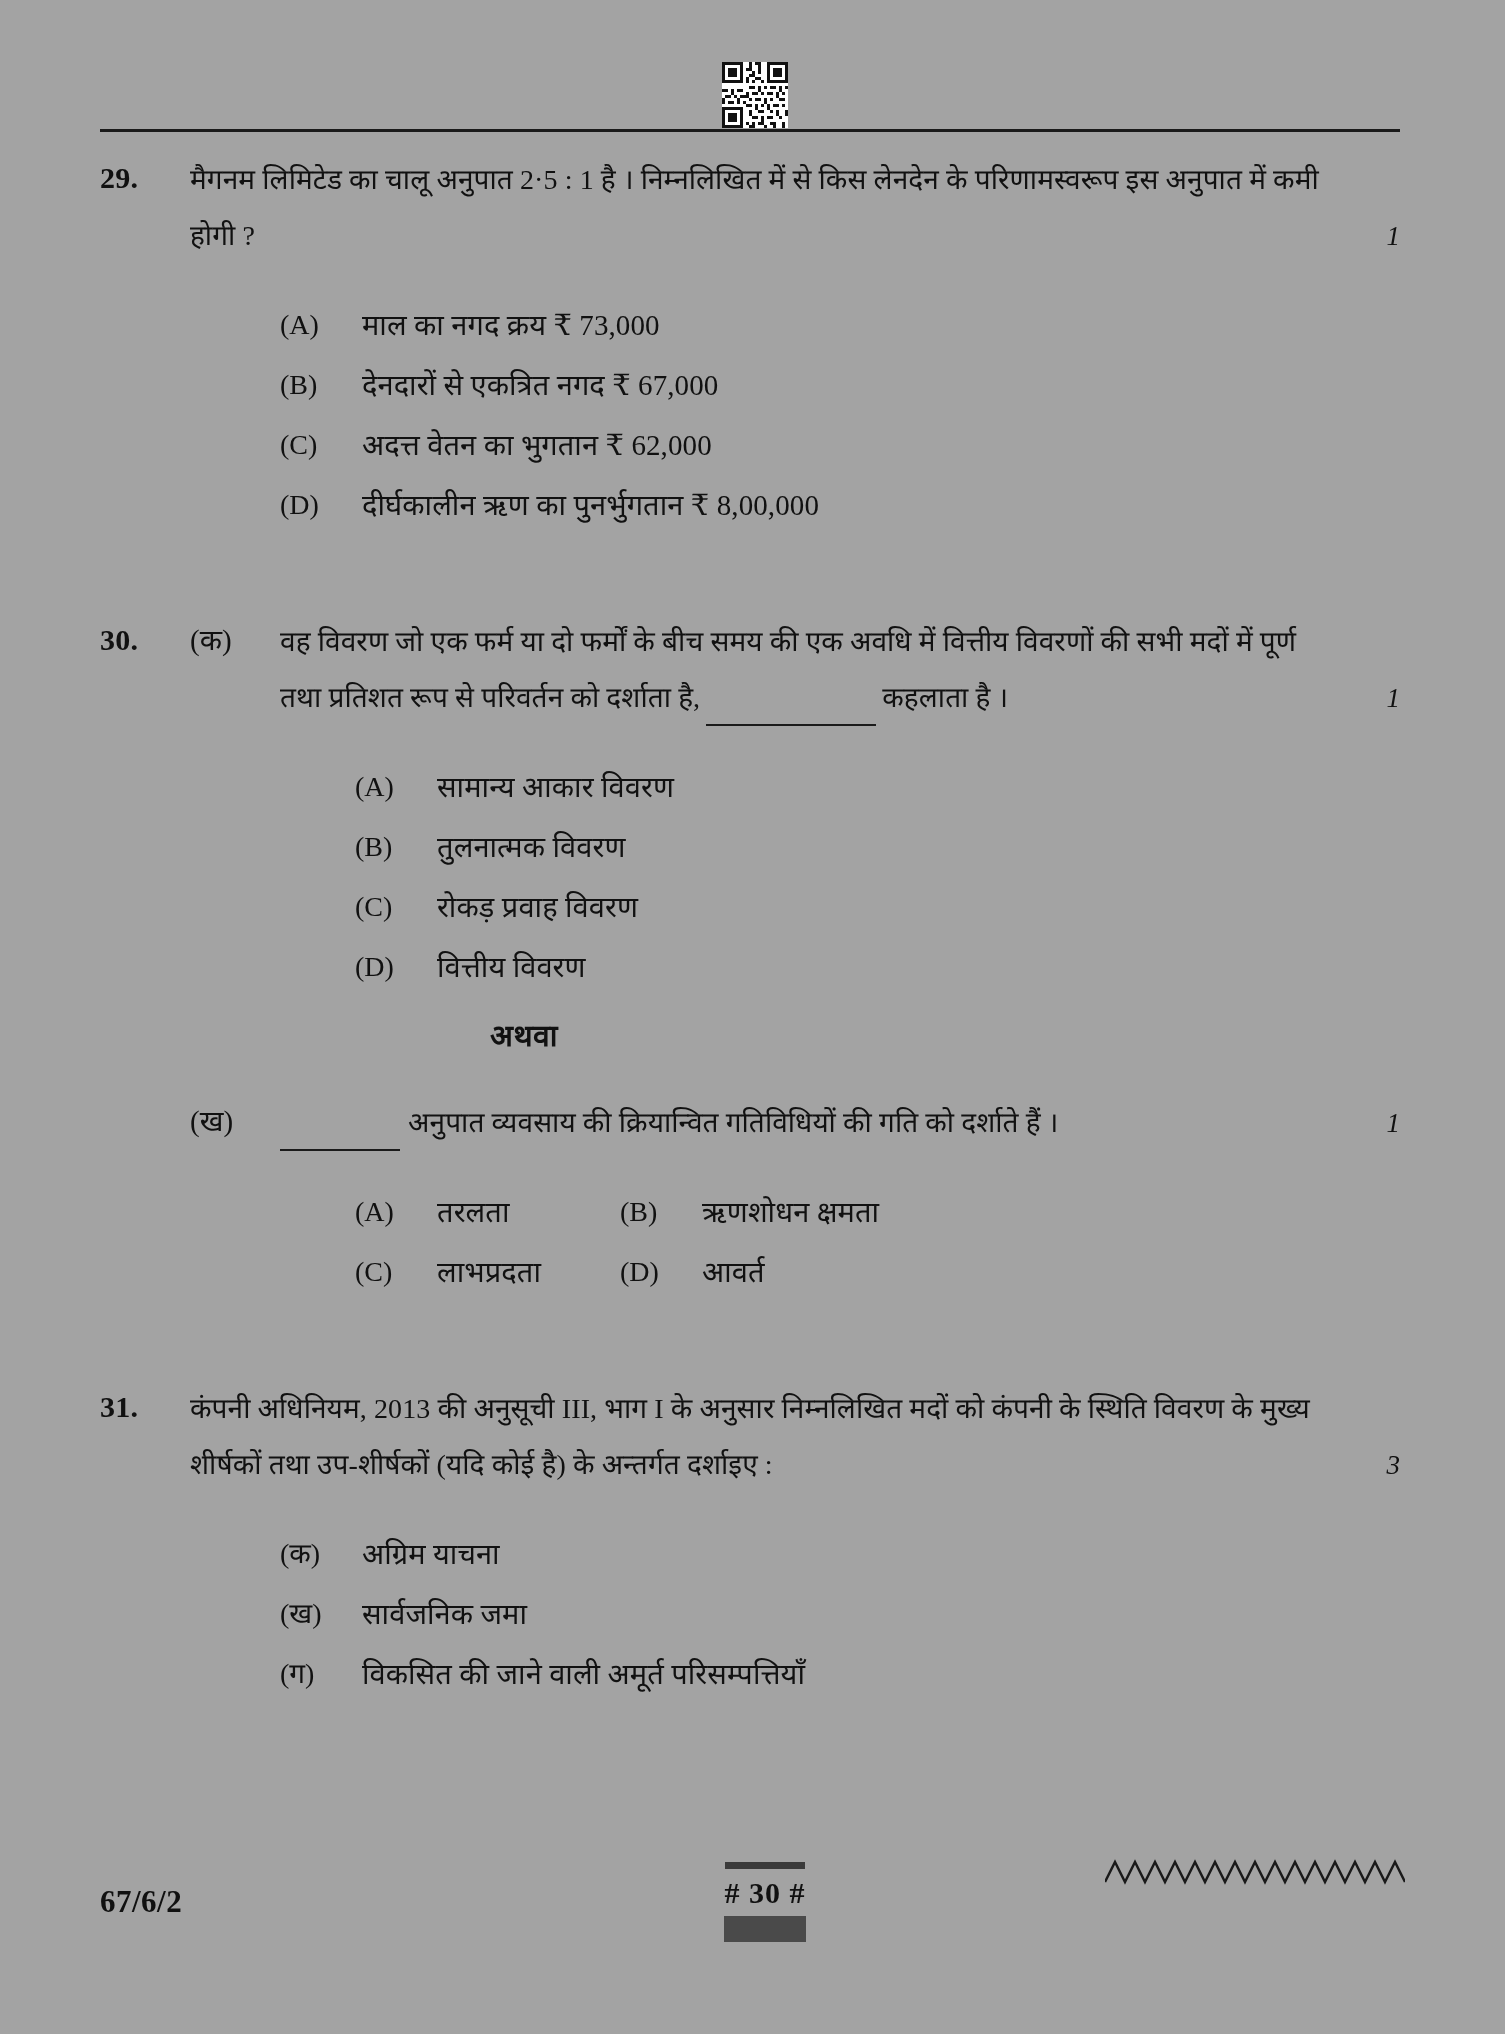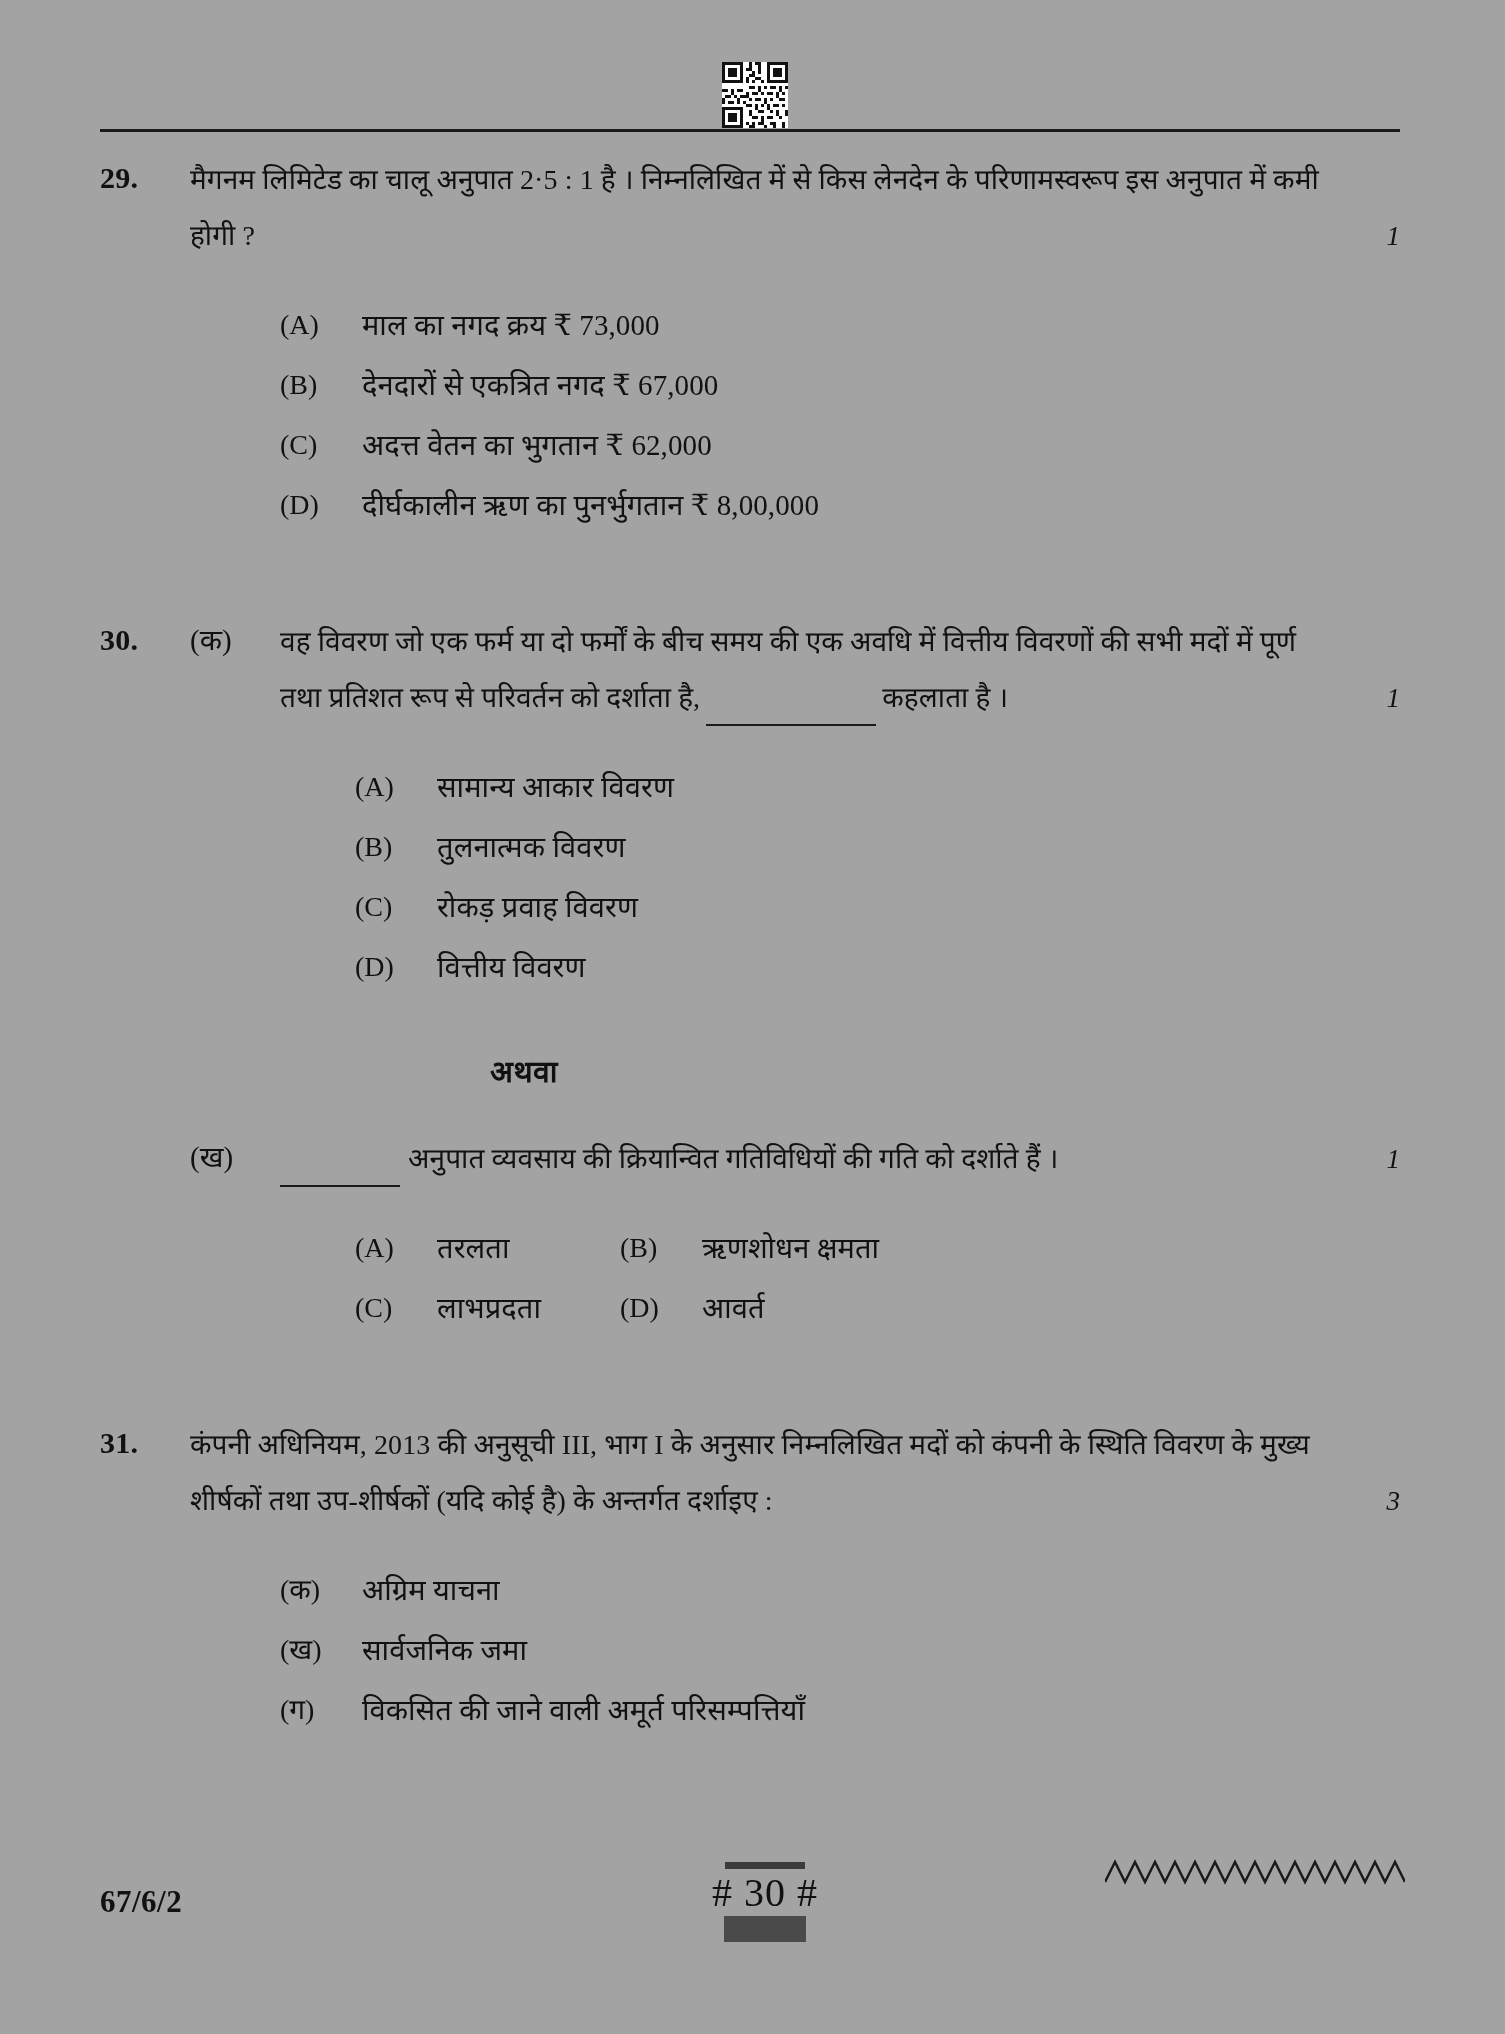--- a/index.html
+++ b/index.html
@@ -106,21 +106,21 @@
 
   .two-col {
     display: flex;
     margin-top: 14px;
   }
   .col-a { flex: 0 0 520px; display: flex; }
   .col-b { flex: 1 1 auto; display: flex; }
 
   .athwa {
     text-align: left;
-    margin-top: 60px;
+    margin-top: 24px;
     margin-left: 390px;
     font-size: 30px;
     font-weight: bold;
     letter-spacing: 0.5px;
   }
 
   .blank-line {
     display: inline-block;
     border-bottom: 2px solid #1a1a1a;
     vertical-align: bottom;
@@ -155,22 +155,22 @@
     width: 150px;
     text-align: center;
   }
   .page-mark .bar-top {
     width: 80px;
     height: 7px;
     background: #3a3a3a;
     margin: 0 auto 5px auto;
   }
   .page-mark .num {
-    font-size: 40px;
-    font-weight: normal;
+    font-size: 30px;
+    font-weight: bold;
     letter-spacing: 1px;
     line-height: 38px;
   }
   .page-mark .bar-bottom {
     width: 82px;
     height: 26px;
     background: #4a4a4a;
     margin: 4px auto 0 auto;
   }
   .zigzag {

